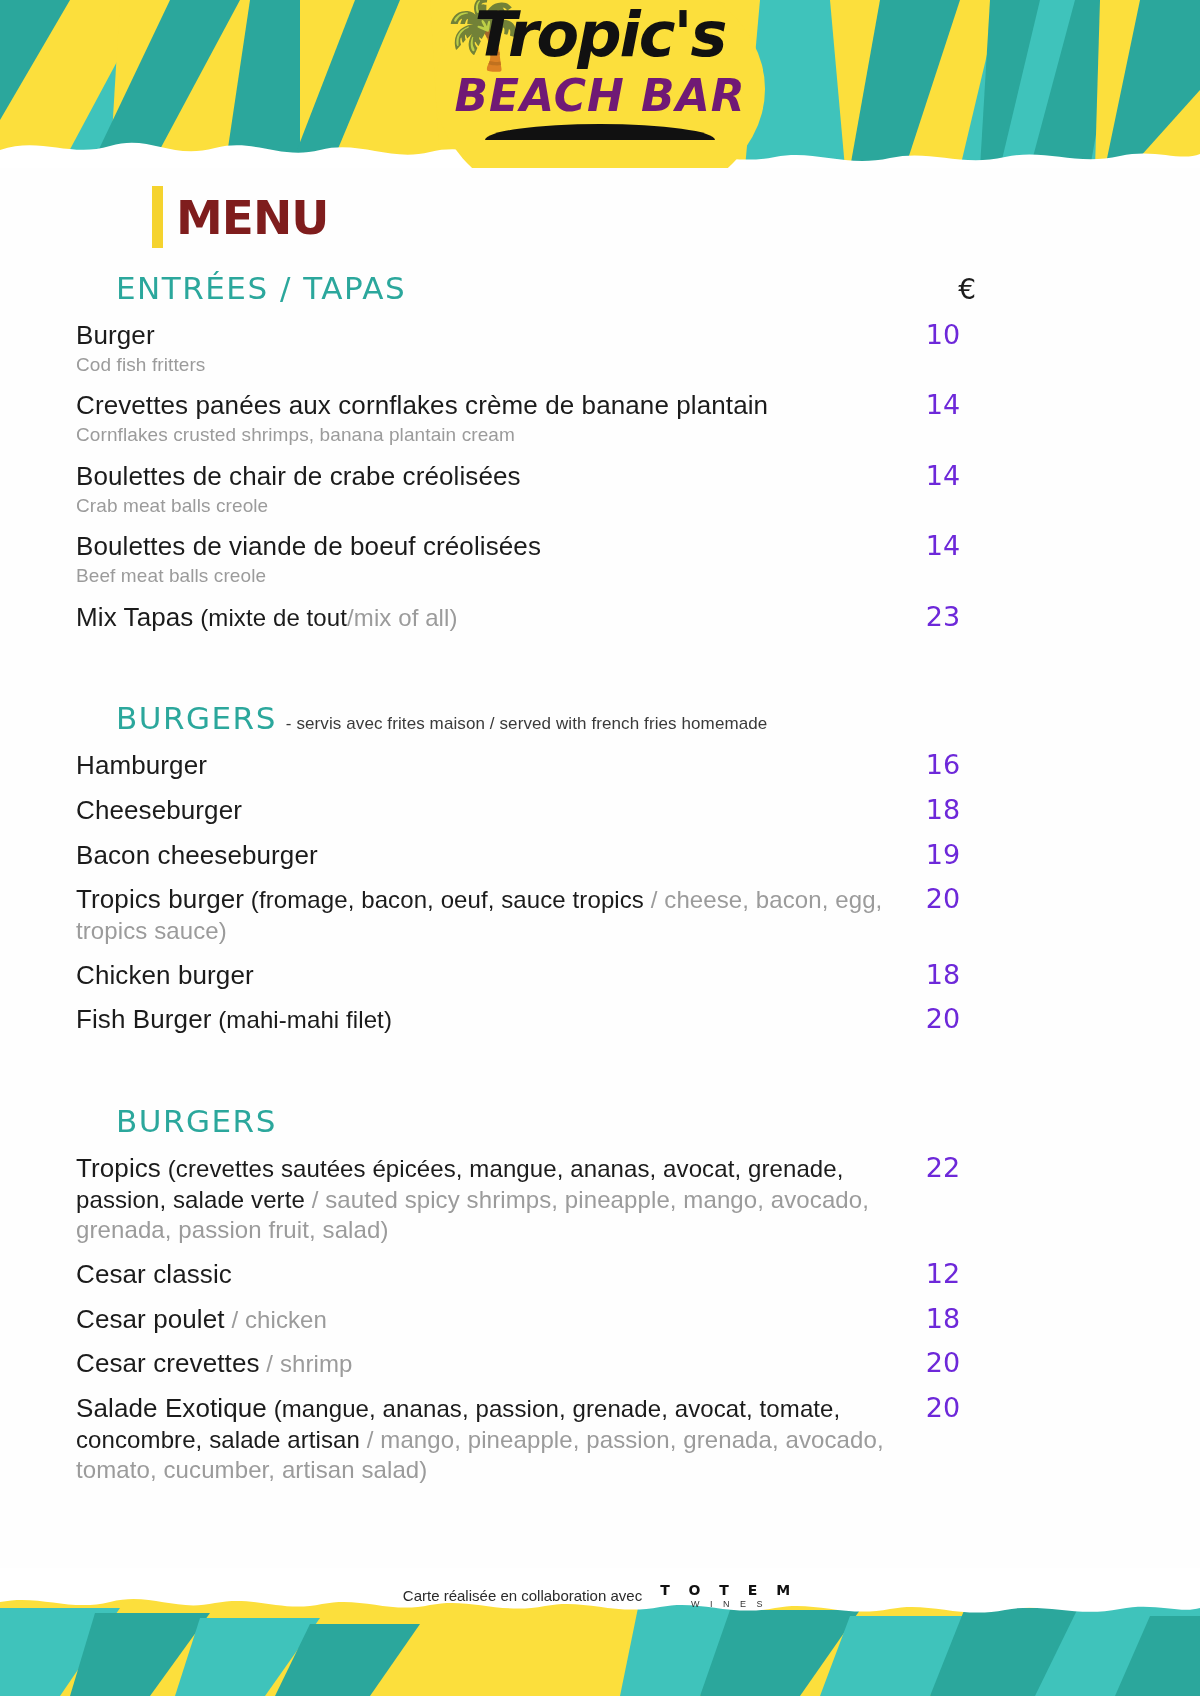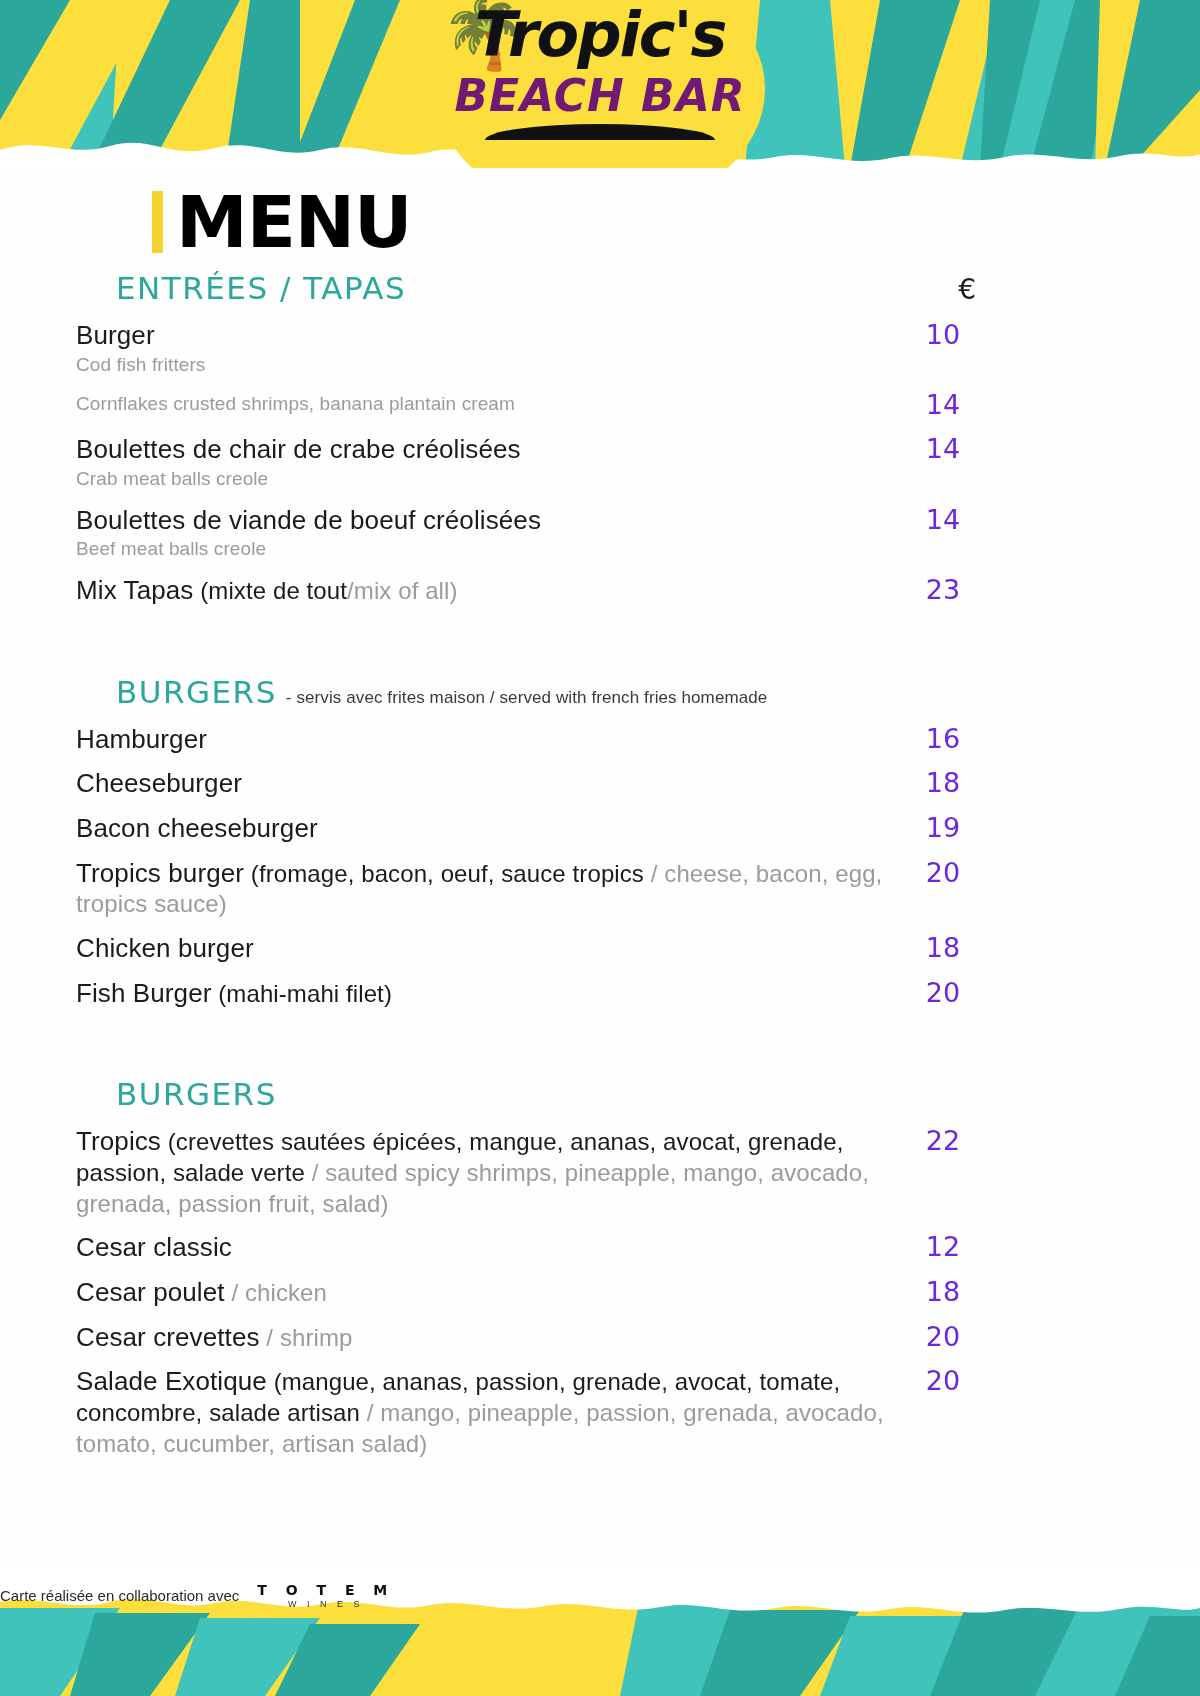--- a/index.html
+++ b/index.html
@@ -48,21 +48,21 @@
   }
 
   
   .menu-title-row {
     position: absolute; left: 152px; top: 186px;
     display: flex; align-items: center; gap: 13px;
   }
   .menu-bar { width: 11px; height: 62px; background: #f5d32e; }
   .menu-title {
     font-family: "DejaVu Sans", sans-serif;
-    font-size: 72px; font-weight: 700; color: #000000; letter-spacing: -1px;
+    font-size: 47px; font-weight: 700; color: #7f1d1d; letter-spacing: -1px;
     line-height: 1;
   }
 
   
   .content { position: absolute; left: 0; top: 270px; width: 1052px; padding: 0 76px 0 76px; }
 
   .section { margin-bottom: 4px; }
   .section-head { display: flex; align-items: baseline; }
   .section-head .pad { width: 40px; flex: none; }
   .section-title {
@@ -97,21 +97,21 @@
   .gap-lg { height: 54px; }
 
   
   .footer {
     position: absolute; left: 0; bottom: 0; width: 1200px; height: 128px; overflow: hidden;
     background: #f5d32e;
   }
   .footer svg { position: absolute; left: 0; top: 0; }
   .footer-inner {
     position: relative; z-index: 5;
-    display: flex; align-items: center; justify-content: flex-start; gap: 18px;
+    display: flex; align-items: center; justify-content: center; gap: 18px;
     padding-top: 14px;
   }
   .footer-note { font-size: 15px; color: #2a2a2a; }
   .totem-block { display: flex; flex-direction: column; align-items: center; }
   .totem-name {
     font-family: "DejaVu Sans", sans-serif; font-weight: 700;
     font-size: 14px; letter-spacing: 7px; color: #111;
   }
   .totem-sub {
     font-size: 9px; letter-spacing: 4px; color: #333; margin-top: 1px;
@@ -177,20 +177,21 @@
         <div class="items">
           <div class="item">
             <div class="item-main">
               <div class="item-name"><span>Burger</span></div>
               <div class="item-sub">Cod fish fritters</div>
             </div>
             <div class="item-price">10</div>
           </div>
           <div class="item">
             <div class="item-main">
+              <div class="item-name"><span>Crevettes panées aux cornflakes crème de banane plantain</span></div>
               <div class="item-sub">Cornflakes crusted shrimps, banana plantain cream</div>
             </div>
             <div class="item-price">14</div>
           </div>
           <div class="item">
             <div class="item-main">
               <div class="item-name"><span>Boulettes de chair de crabe créolisées</span></div>
               <div class="item-sub">Crab meat balls creole</div>
             </div>
             <div class="item-price">14</div>

